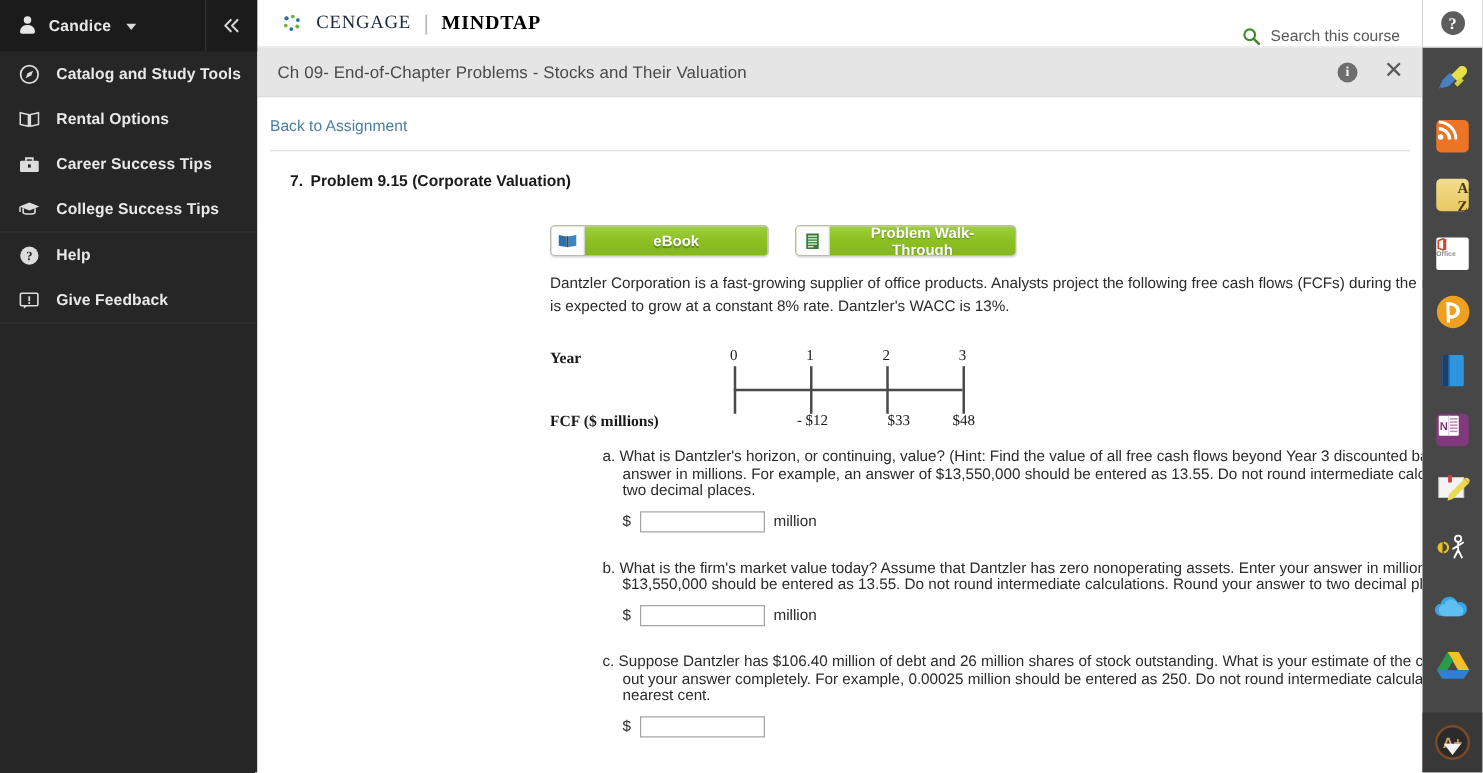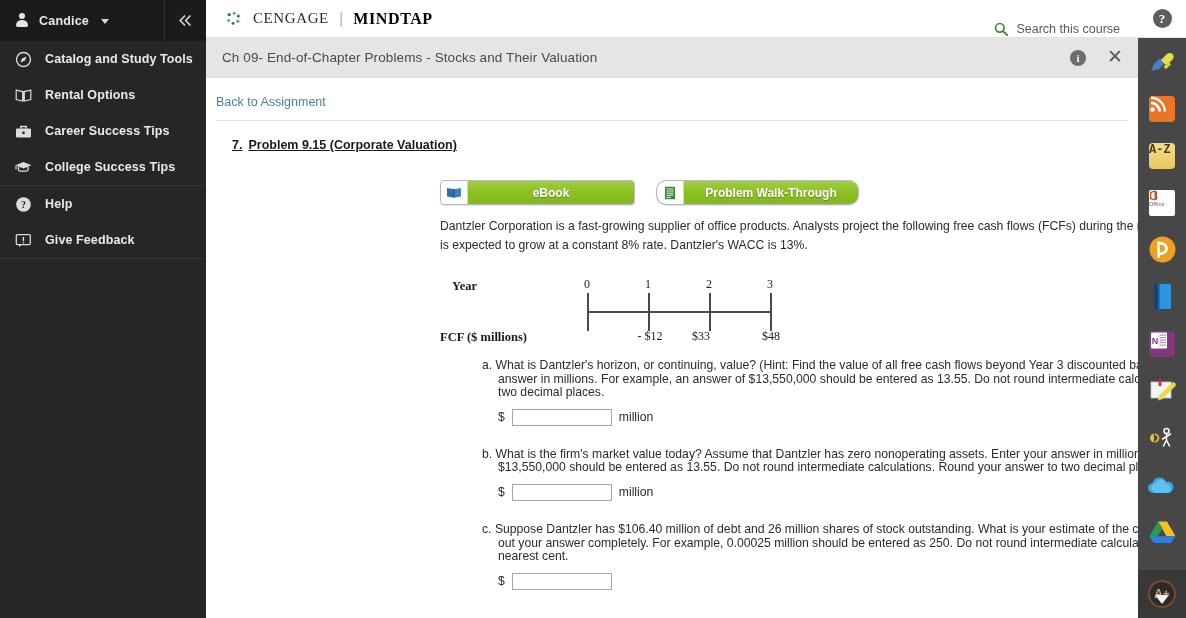--- a/index.html
+++ b/index.html
@@ -162,21 +162,21 @@
     width: 34px; height: 22px;
     border: 1px solid #8a8a8a;
     border-right: none; background: #fff;
   }
   .attempt-box:last-child { border-right: 1px solid #8a8a8a; }
   .keep-highest { font-size: 11.5px; color: #333; font-weight: 700; margin-left: 32px; }
   .keep-highest span.slash { color: #8c8c8c; font-weight: 400; }
 
   .problem-title {
     margin: 17px 0 0 26px;
-    font-size: 12.5px; font-weight: 700; color: #1a1a1a; text-decoration: underline;
+    font-size: 12.5px; font-weight: 700; color: #1a1a1a;
   }
   .problem-title .num { margin-right: 6px; }
 
   .btn-row { display: flex; margin: 28px 0 0 234px; gap: 21px; }
   .eb-btn {
     display: flex; align-items: center;
     height: 25px;
     border: 1px solid #b9b9b9;
     border-radius: 4px;
     background: linear-gradient(to bottom,#9fcf3f 0%, #8cc022 50%, #84b81c 100%);
@@ -189,39 +189,39 @@
     display:flex; align-items:center; justify-content:center;
     border-right: 1px solid #d4d4d4;
     flex: 0 0 27px;
   }
   .eb-btn .lbl {
     flex: 1; text-align: center;
     color: #fff; font-size: 12px; font-weight: 700;
     text-shadow: 0 1px 1px rgba(0,0,0,.3);
     padding: 0 14px;
   }
-  #ebook-btn { width: 195px; }
-  #walkthrough-btn { width: 203px; border-radius: 10px; }
+  #ebook-btn { width: 175px; }
+  #walkthrough-btn { width: 177px; }
 
   .para {
     margin: 12px 0 0 234px;
     width: 864px;
     font-size: 12.2px; color: #2b2b2b; line-height: 19px;
   }
 
   
   .timeline-wrap {
     position: relative; margin: 18px 0 0 234px;
     width: 400px; height: 72px;
   }
   .tl-label {
     position: absolute; font-family: "Liberation Serif", serif;
     font-weight: 700; font-size: 12.5px; color: #1a1a1a;
   }
-  .tl-year-lbl { left: 12px; top: 6px; }
+  .tl-year-lbl { left: 0; top: 6px; }
   .tl-fcf-lbl { left: 0; top: 57px; }
   .tl-axis {
     position: absolute; left: 147px; top: 38px;
     width: 183px; height: 1.5px; background: #4a4a4a;
   }
   .tl-tick {
     position: absolute; width: 1.5px; height: 38px;
     background: #4a4a4a; top: 20px;
   }
   .tl-num {
@@ -481,21 +481,21 @@
           <span class="tl-tick" style="left:208px;"></span>
           <span class="tl-tick" style="left:269px;"></span>
           <span class="tl-tick" style="left:330px;"></span>
 
           <span class="tl-num" style="left:147px;">0</span>
           <span class="tl-num" style="left:208px;">1</span>
           <span class="tl-num" style="left:269px;">2</span>
           <span class="tl-num" style="left:330px;">3</span>
 
           <span class="tl-val" style="left:210px;">- $12</span>
-          <span class="tl-val" style="left:261px;">$33</span>
+          <span class="tl-val" style="left:279px;">$33</span>
           <span class="tl-val" style="left:331px;">$48</span>
         </div>
 
         
         <div class="q" style="margin-top:14px;">
           <div class="q-text"><span class="ltr">a.</span> <span>What is Dantzler's horizon, or continuing, value? (Hint: Find the value of all free cash flows beyond Year 3 discounted back to Year 3.) Enter your answer in millions. For example, an answer of $13,550,000 should be entered as 13.55. Do not round intermediate calculations. Round your answer to two decimal places.</span></div>
           <div class="ans-row">
             <span class="dollar">$</span>
             <input class="ans-input" type="text" value="" style="">
             <span class="million">million</span>
@@ -544,21 +544,21 @@
       <span class="sq" style="background:#ec7425;">
         <svg width="17" height="17" viewBox="0 0 17 17">
             <circle cx="3.5" cy="13.5" r="2.2" fill="#fff"></circle>
             <path d="M2 8.2 A7.5 7.5 0 0 1 9.3 15.5 L12 15.5 A10.2 10.2 0 0 0 2 5.5 Z" fill="#fff"></path>
             <path d="M2 2.8 A12.9 12.9 0 0 1 14.7 15.5 L17 15.5 A15.2 15.2 0 0 0 2 0.4 Z" fill="#fff"></path>
           </svg>
       </span>
     </div>
 
     <div class="tool">
-      <span class="sq" style="background:linear-gradient(to bottom,#f3dc8f,#e8c85f); color:#4a3a12; font-family:Liberation Mono, monospace; font-size:12px;">A-Z</span>
+      <span class="sq" style="background:linear-gradient(to bottom,#f3dc8f,#e8c85f); color:#4a3a12; font-family:Liberation Serif, serif; font-size:12px;padding-left:17px;">A-Z</span>
     </div>
 
     <div class="tool">
       <span class="sq" style="background:#ffffff; border-radius:2px; font-size:6px; color:#c0392b; gap:1px;">
         <svg width="9" height="11" viewBox="0 0 9 11">
             <path d="M5.5 0.4 L1 2 L1 9 L5.5 10.6 L8 9.6 L8 1.4 Z" fill="#d04727"></path>
             <path d="M5.5 1.8 L2.3 2.9 L2.3 8.1 L5.5 9.2 Z" fill="#fff"></path>
           </svg>
         <span style="font-size:5.5px;color:#8a8a8a;">Office</span>
       </span>

